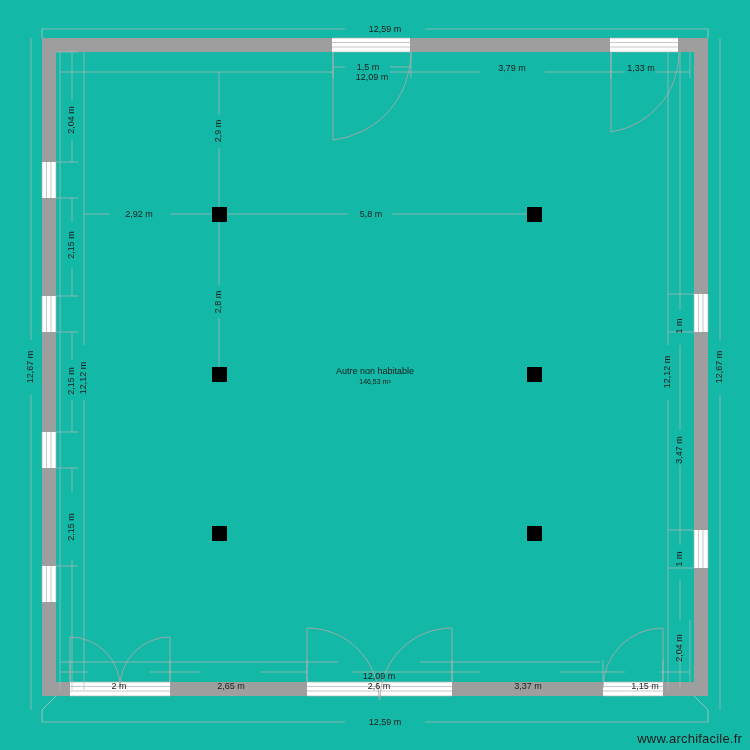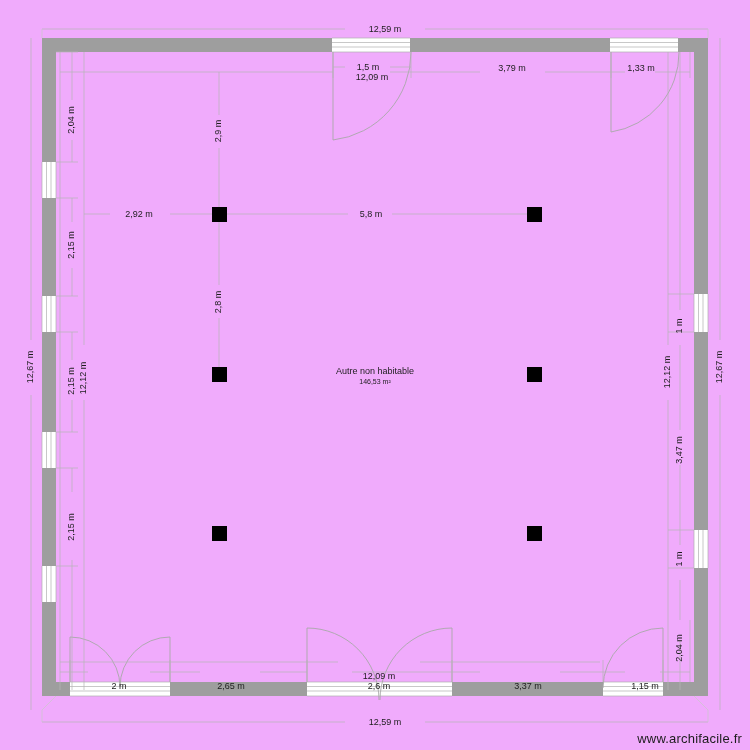--- a/index.html
+++ b/index.html
@@ -10,21 +10,21 @@
   body {
     width: 750px;
     height: 750px;
     font-family: "Liberation Sans", sans-serif;
     overflow: hidden;
   }
   #plan-root {
     position: relative;
     width: 750px;
     height: 750px;
-    background: #f0abfc;
+    background: #14b8a6;
   }
   svg.plan-canvas {
     position: absolute;
     top: 0;
     left: 0;
     width: 750px;
     height: 750px;
     display: block;
   }
   .dim-line {

